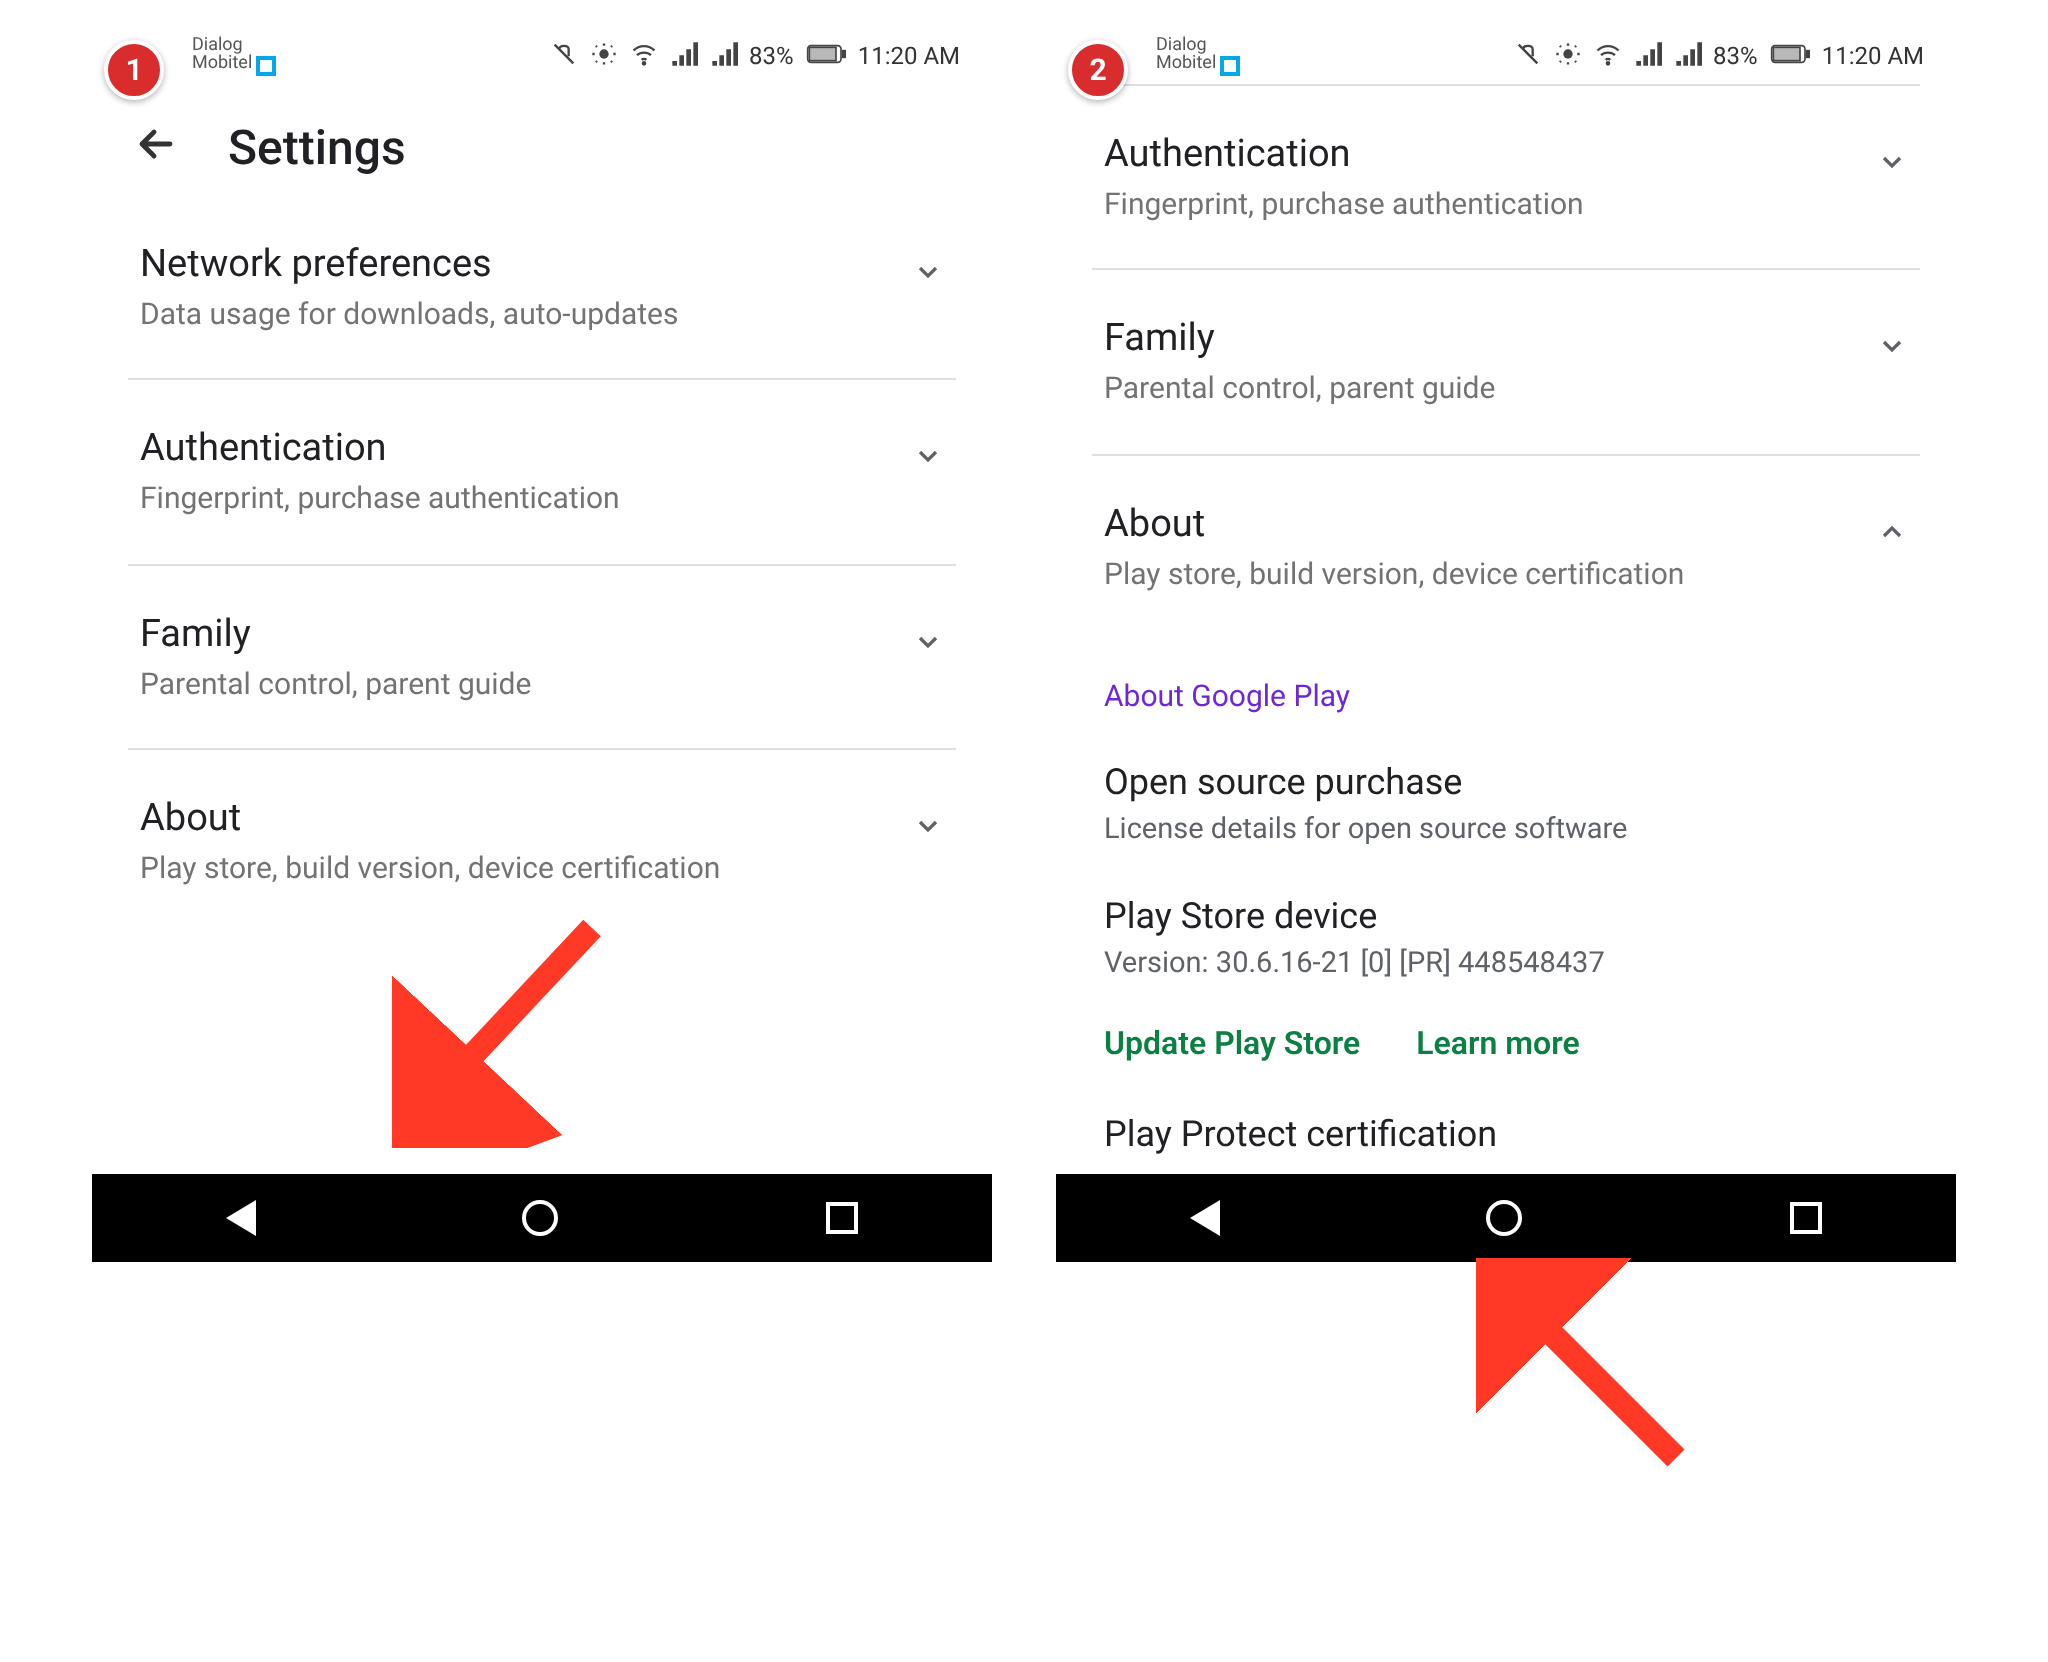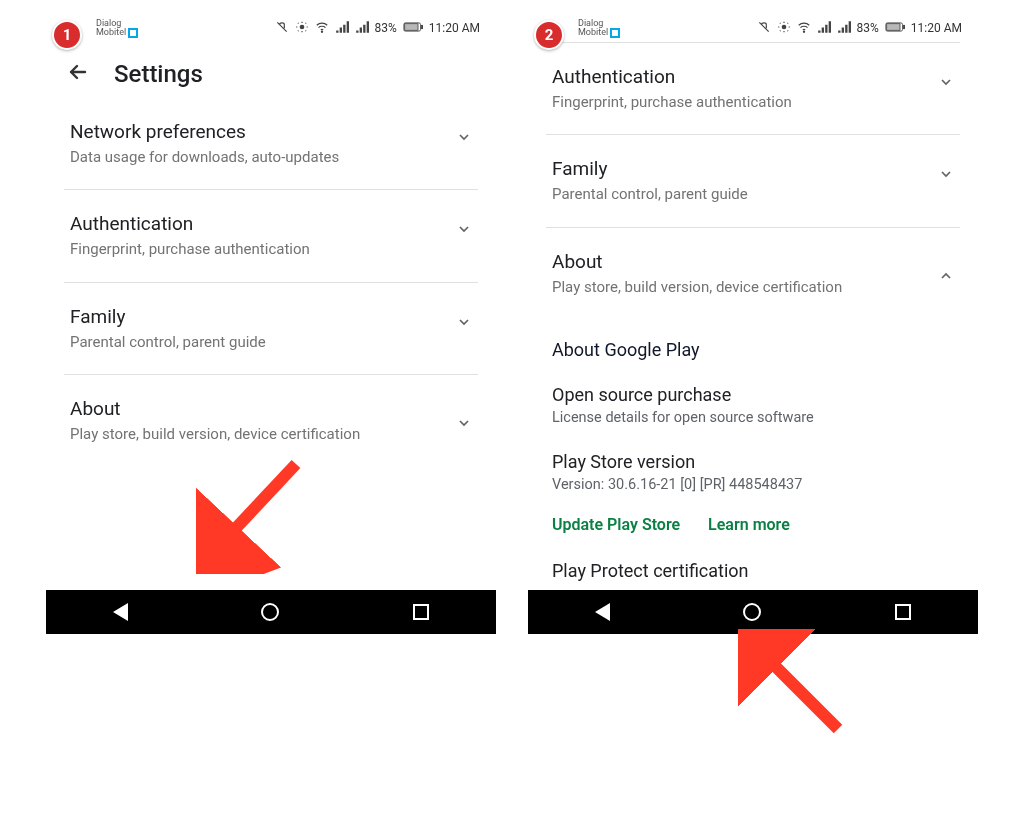--- a/index.html
+++ b/index.html
@@ -89,21 +89,21 @@
     flex: 1;
   }
   .setting-row {
     border-bottom: 1px solid #e0e0e0;
     padding: 22px 6px 22px 6px;
     display: flex;
     align-items: flex-start;
     justify-content: space-between;
     gap: 12px;
   }
-  .setting-row.noborder { border-bottom: none; align-items: center; }
+  .setting-row.noborder { border-bottom: none; }
   .setting-row .txt { flex:1; }
   .setting-title {
     font-size: 19px;
     color: #202124;
     margin-bottom: 4px;
   }
   .setting-sub {
     font-size: 15px;
     color: #737373;
     line-height: 1.35;
@@ -164,21 +164,21 @@
     border-top: 1px solid #e0e0e0;
     margin: 0 18px;
   }
   
   .arrow {
     position: absolute;
     pointer-events: none;
     z-index: 20;
   }
   .subheading { 
-    font-size: 18px; color:#0f172a; padding: 20px 6px 6px 6px;
+    font-size: 15px; color:#6d28d9; padding: 20px 6px 6px 6px;
   }
 </style>
 </head>
 <body>
 
 <div class="screens">
 
   <div class="phone">
     <div class="step-badge">1</div>
 
@@ -397,21 +397,21 @@
       </div>
 
       <div class="subheading">About Google Play</div>
 
       <div class="sub-section">
         <div class="sub-title">Open source purchase</div>
         <div class="sub-sub">License details for open source software</div>
       </div>
 
       <div class="sub-section">
-        <div class="sub-title">Play Store version</div>
+        <div class="sub-title">Play Store device</div>
         <div class="sub-sub">Version: 30.6.16-21 [0] [PR] 448548437</div>
       </div>
 
       <div class="action-links">
         <span class="action-link">Update Play Store</span>
         <span class="action-link">Learn more</span>
       </div>
 
       <div class="sub-section" style="padding-top:26px;">
         <div class="sub-title">Play Protect certification</div>

